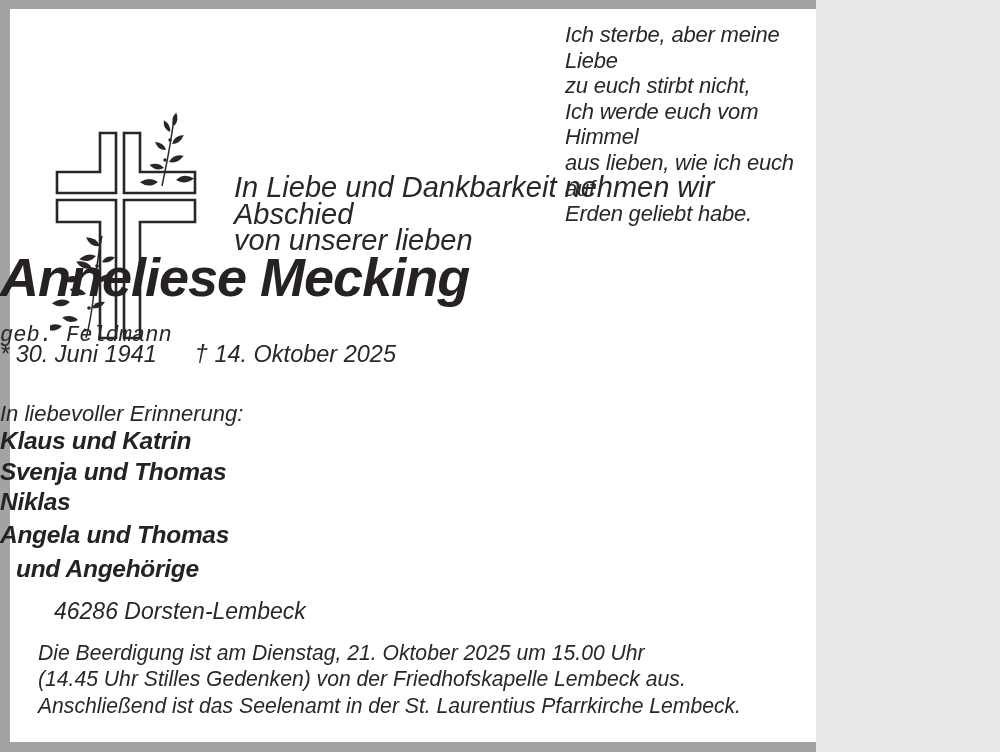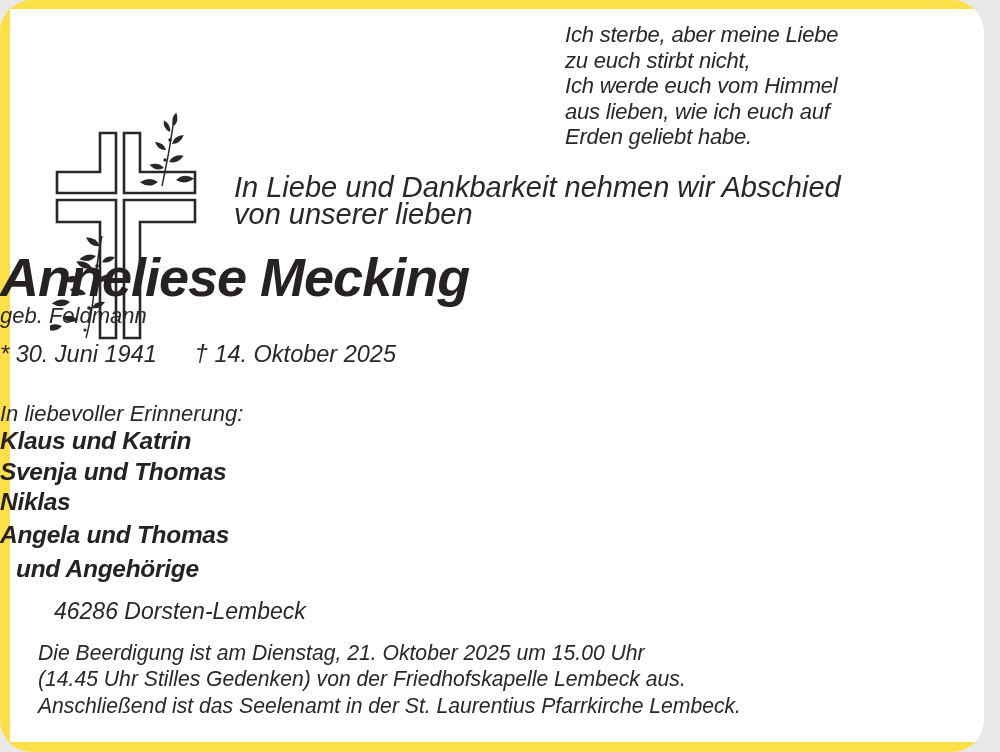--- a/index.html
+++ b/index.html
@@ -1,26 +1,25 @@
 <!DOCTYPE html>
 <html><head>
 <meta charset="utf-8">
 <style>
   * { margin: 0; padding: 0; box-sizing: border-box; }
   html, body { background: #e8e8e8; }
   .page {
     position: relative;
-    width: 984px;
+    width: 816px;
     height: 752px;
-    background: #fde047;
+    background: #a3a3a3;
     overflow: hidden;
     font-family: "Liberation Sans", "DejaVu Sans", sans-serif;
     font-style: italic;
     color: #2b2728;
-    border-radius: 32px;
   }
   .sheet {
     position: absolute;
     left: 10px; top: 9px;
     width: 980px; height: 733px;
     background: #ffffff;
   }
   .abs { position: absolute; }
 
   .epigraph {
@@ -39,21 +38,21 @@
 
   .centerline { left: 0; width: 1000px; text-align: left; }
 
   .deceased-name {
     top: 246px;
     font-size: 54px;
     font-weight: 700;
     letter-spacing: -1px;
     color: #262223;
   }
-  .maiden { top: 303px; font-size: 22px; }
+  .maiden { top: 323px; font-size: 22px; font-family: Liberation Mono, monospace; }
   .dates  { top: 341px; font-size: 23.5px; }
   .dates .gap { display: inline-block; width: 38px; }
 
   .remember-heading { top: 401px; font-size: 22px; }
   .mourner {
     font-size: 24.5px;
     font-weight: 700;
     letter-spacing: -0.3px;
     color: #262223;
   }

